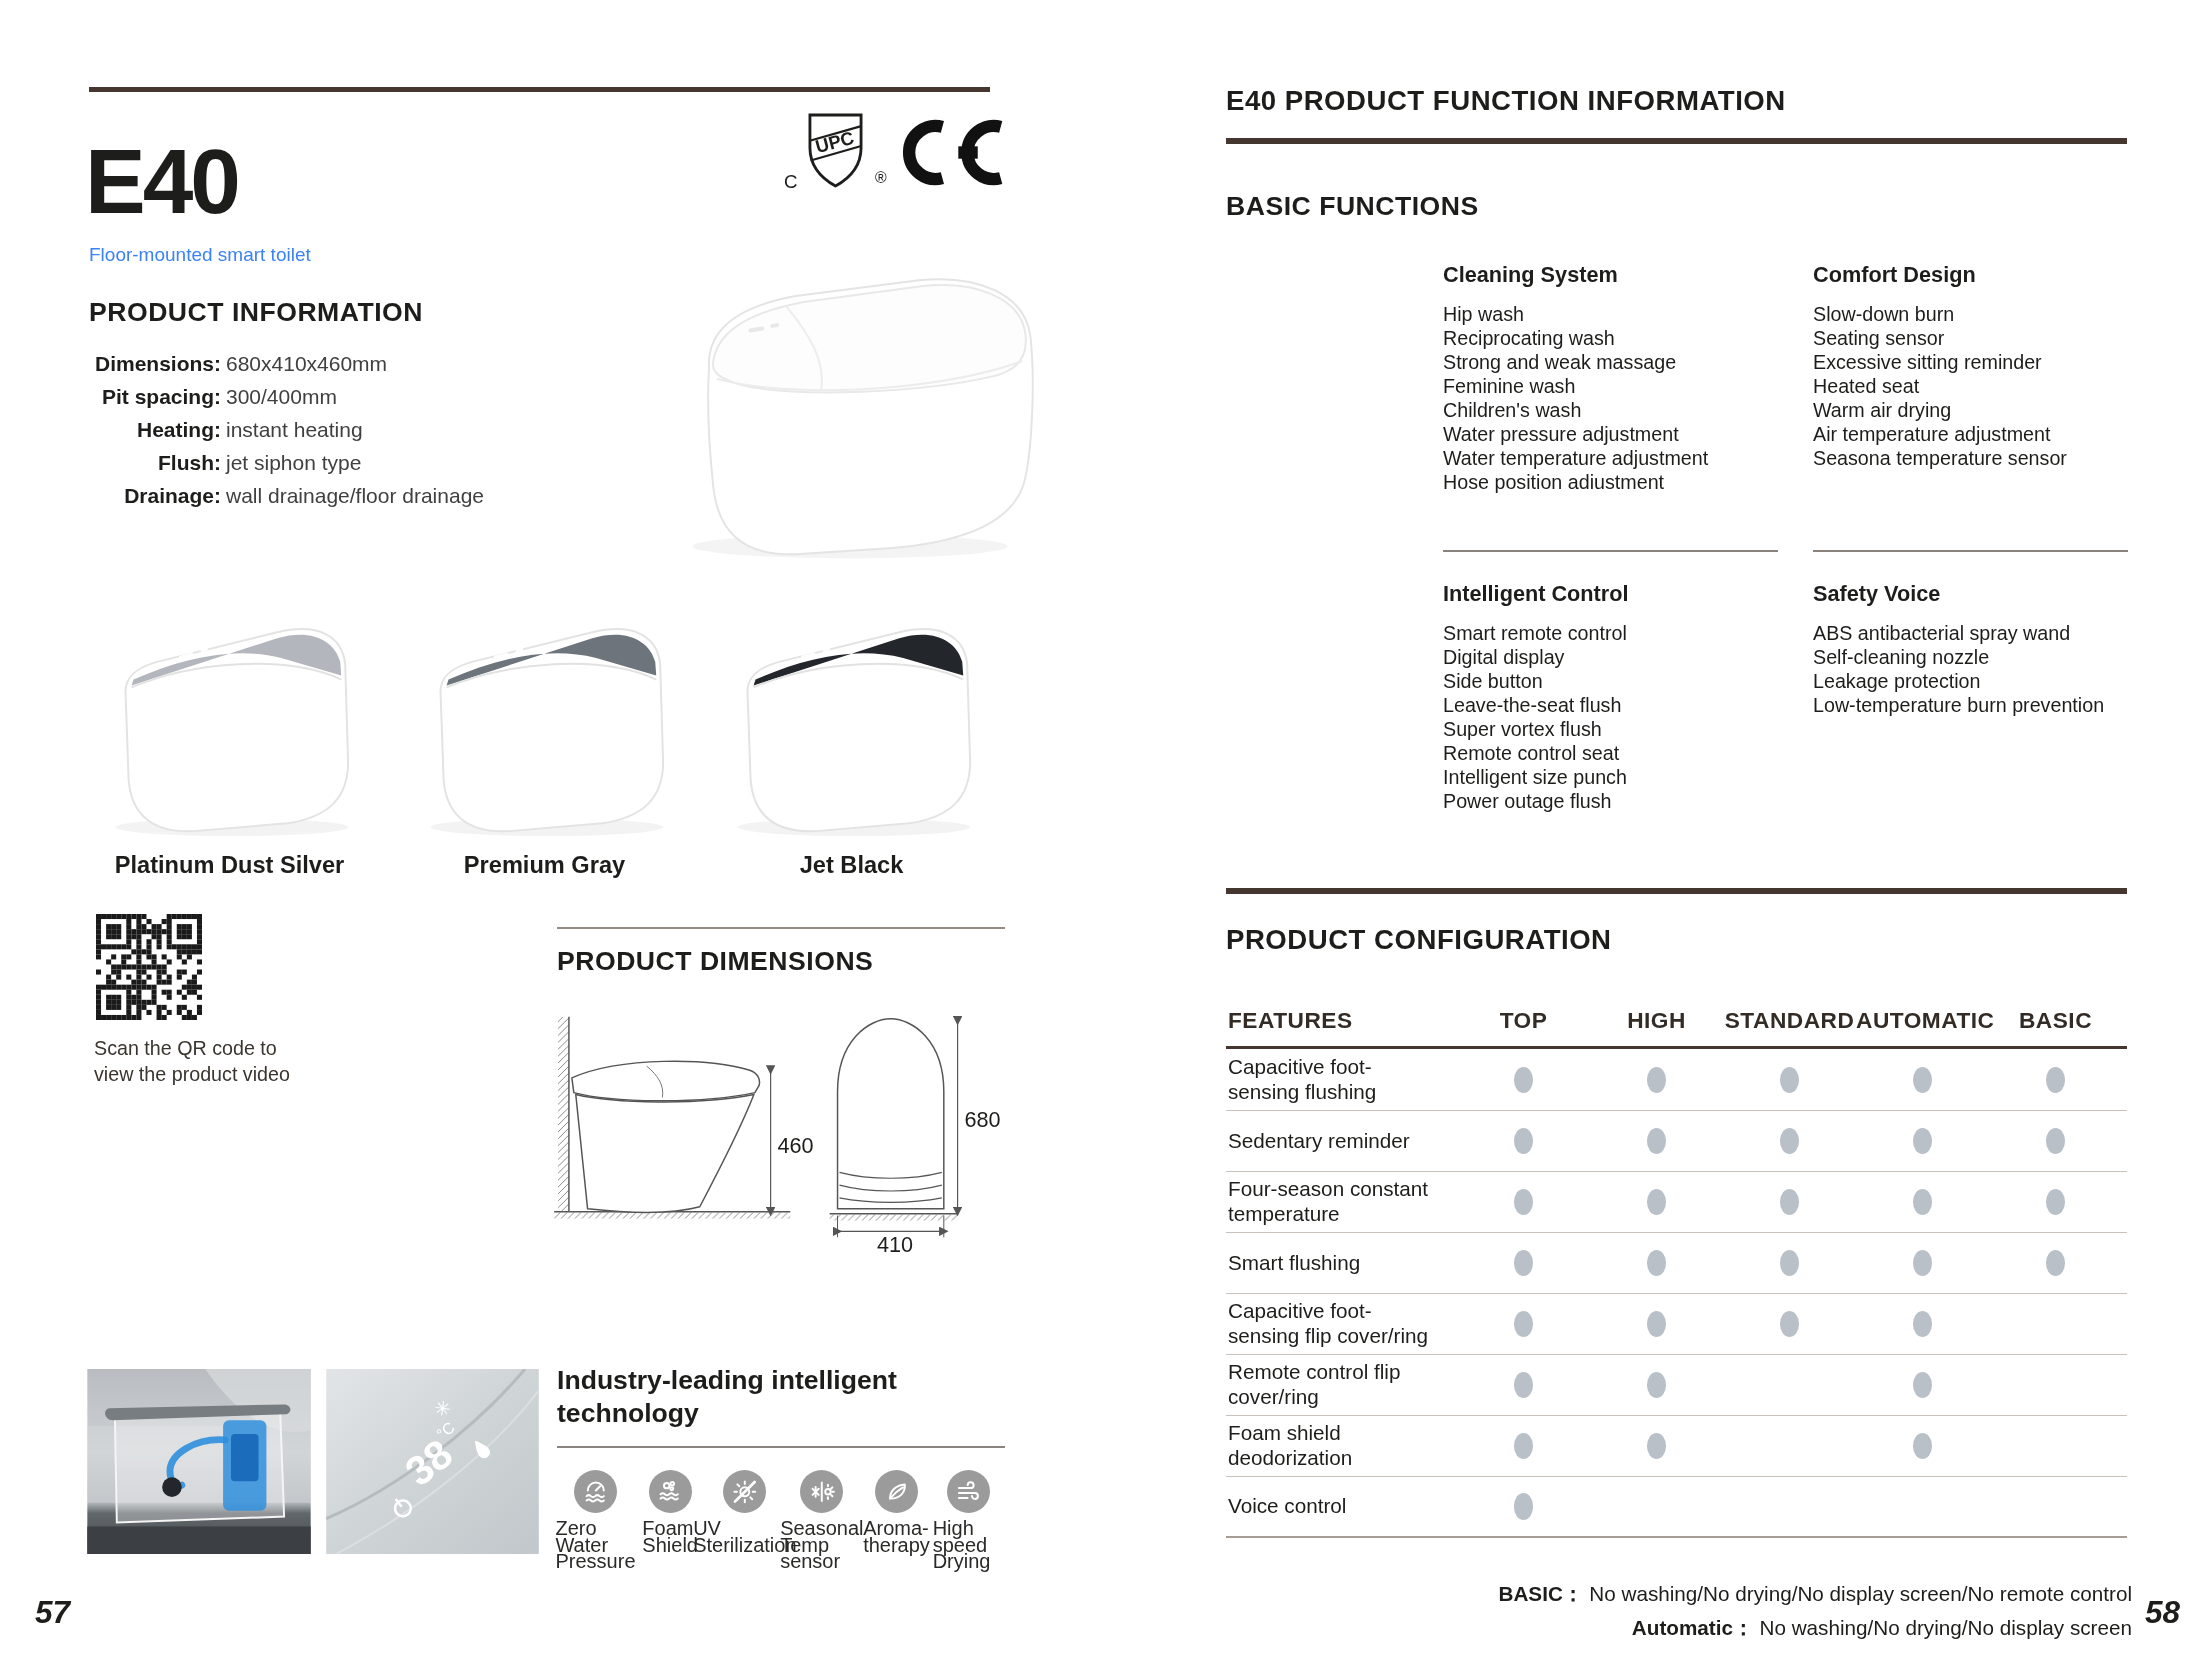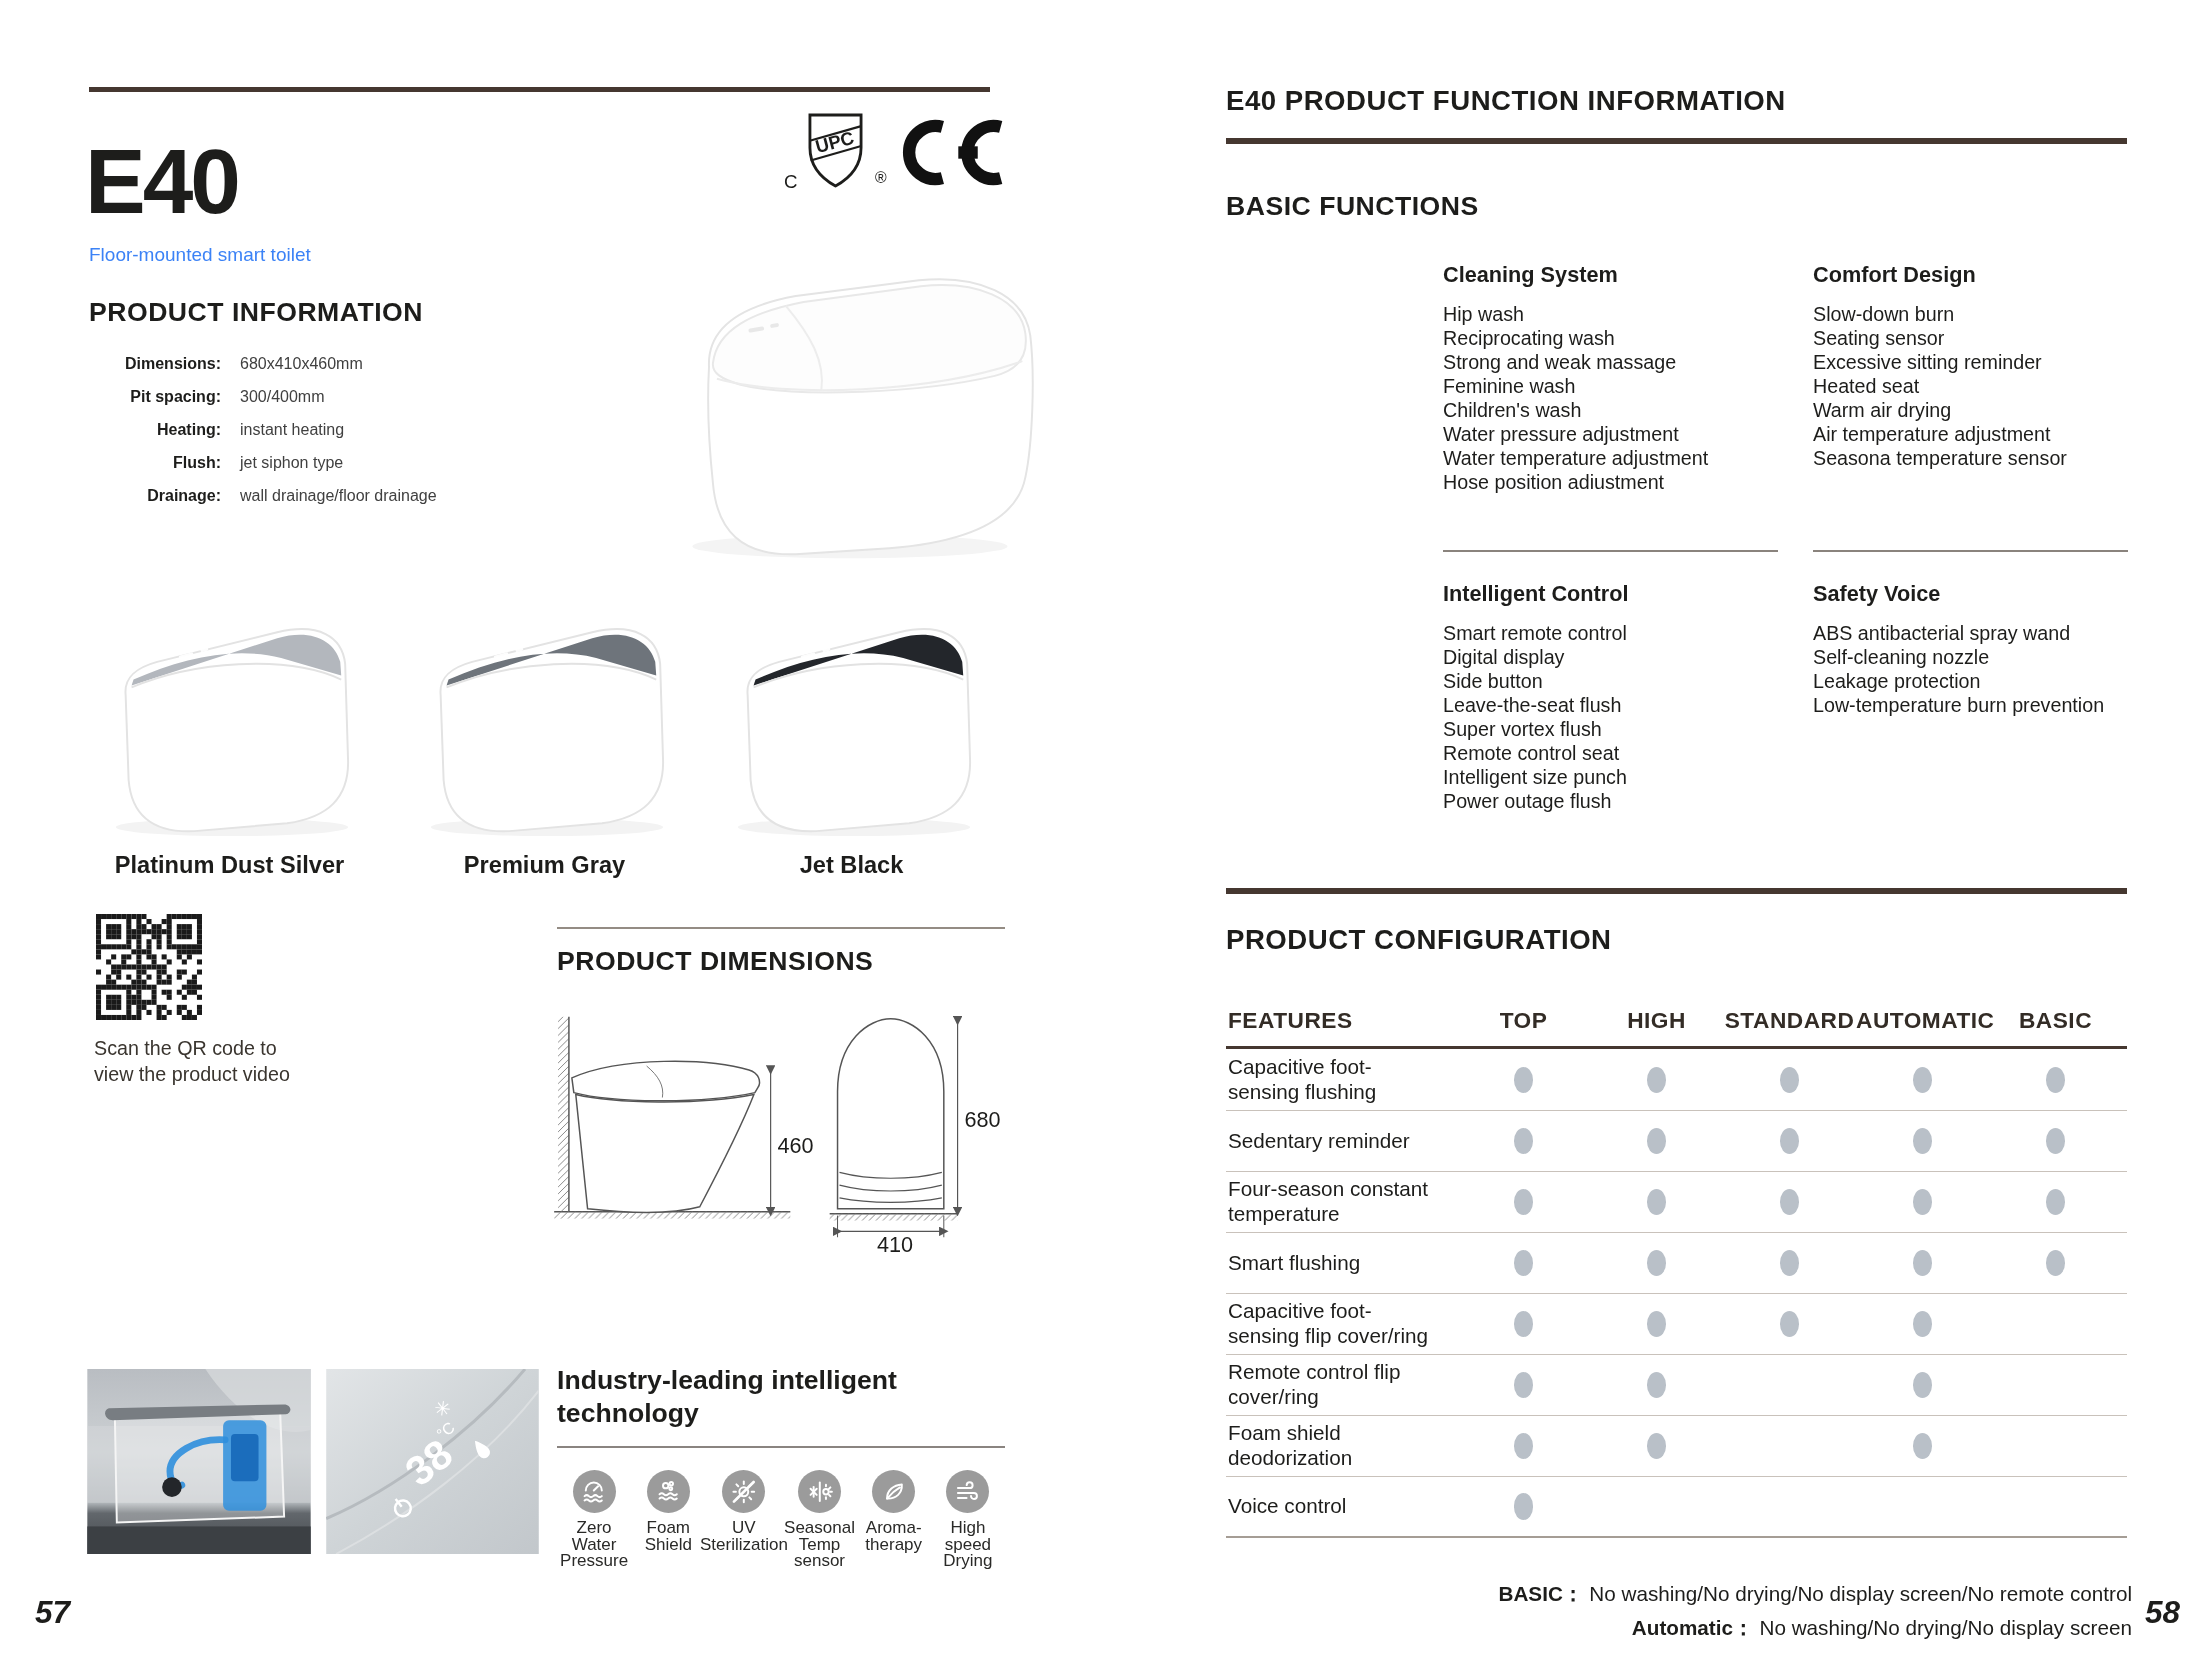--- a/index.html
+++ b/index.html
@@ -7,31 +7,31 @@
   .sheet{position:relative;width:2211px;height:1658px;background:#fff;overflow:hidden;
          font-family:"Liberation Sans","DejaVu Sans",sans-serif;color:#1d1d1b}
   .abs{position:absolute}
   .rule{background:#453730}
   .thinline{background:#948c84}
 
   
   .e40-title{font-size:91px;font-weight:700;letter-spacing:-3px;line-height:1}
   .subtitle{font-size:19px;color:#3b82f6}
   .sec-heading{font-size:26.6px;font-weight:600;letter-spacing:0.5px}
-  .spec-row{display:flex;gap:19px;line-height:33px;font-size:16px}
+  .spec-row{display:flex;gap:5px;line-height:33px;font-size:21px}
   .spec-label{width:132px;text-align:right;font-weight:700}
   .spec-value{color:#404040}
   .variant-label{font-size:23.6px;font-weight:600;text-align:center;margin-top:7.9px}
   .qr-caption{font-size:19.7px;line-height:25.6px;color:#3a352f}
   .tech-heading{font-size:26.6px;font-weight:600;line-height:32.5px}
   .tech-row{display:flex;justify-content:space-between;width:448px}
   .tech-item{width:77px;display:flex;flex-direction:column;align-items:center}
   .tech-circle{width:43px;height:43px;border-radius:50%;background:#9b9b9b;display:flex;align-items:center;justify-content:center}
   .tech-circle svg{width:29.6px;height:29.6px}
-  .tech-label{font-size:17px;line-height:16.7px;text-align:center;margin-top:6.9px;color:#2a2a28}
+  .tech-label{font-size:20px;line-height:16.7px;text-align:left;margin-top:6.9px;color:#2a2a28}
   .page-num{font-size:31.5px;font-style:italic;font-weight:600}
   .cert-small{font-size:18.7px;color:#1d1d1b}
 
   
   .rp-title{font-size:27.6px;font-weight:600;letter-spacing:0.5px}
   .fn-group-title{font-size:21.7px;font-weight:600}
   .fn-items{margin-top:13.8px}
   .fn-item{font-size:19.7px;line-height:24px;color:#1d1d1b}
   .cfg-heading{font-size:27.6px;font-weight:600;letter-spacing:0.5px}
   .cfg-header{position:absolute;left:1226px;top:1007px;width:901px;display:flex;

